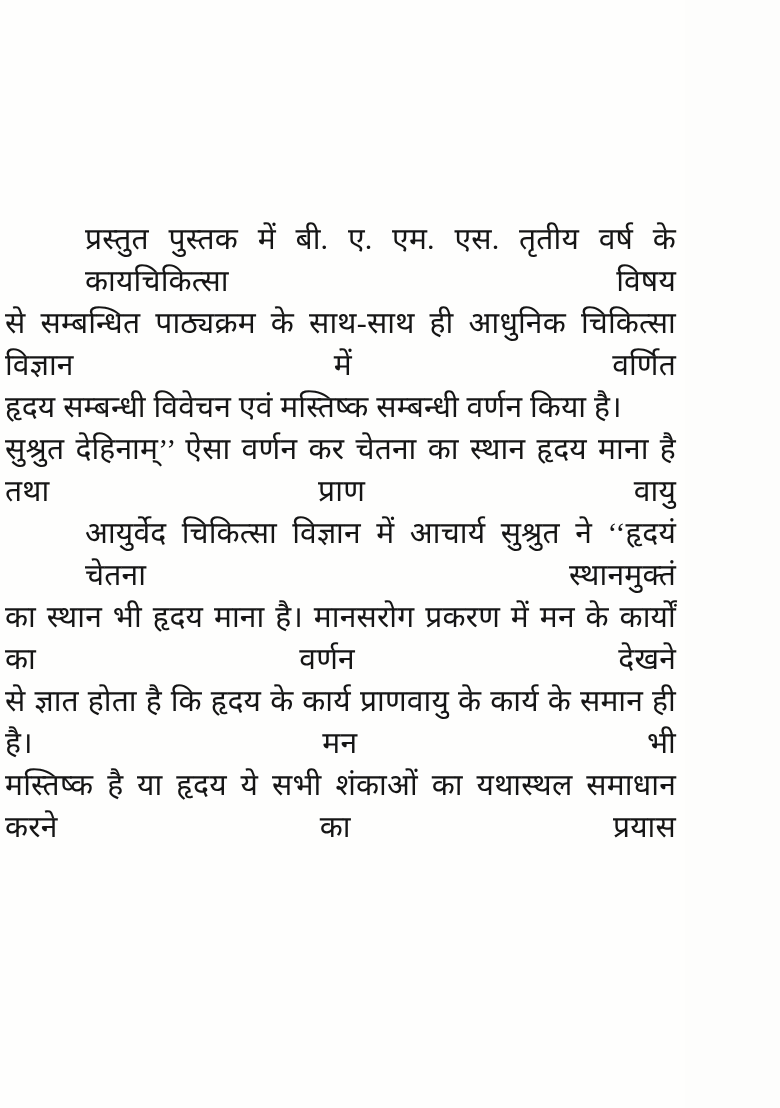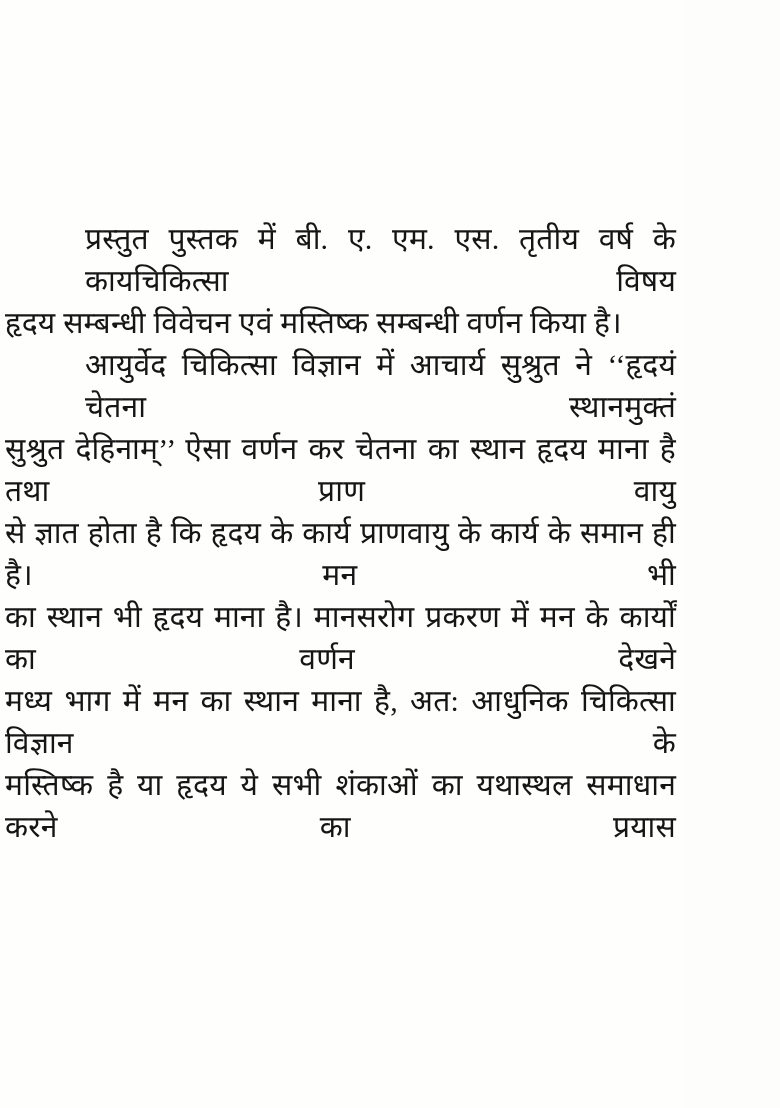--- a/index.html
+++ b/index.html
@@ -48,30 +48,30 @@
   }
 </style>
 </head>
 <body>
 
 <div class="page">
   <div class="text-block">
 
     <div class="para">
       <div class="ln indent">प्रस्तुत पुस्तक में बी. ए. एम. एस. तृतीय वर्ष के कायचिकित्सा विषय</div>
+      <div class="ln">से सम्बन्धित पाठ्यक्रम के साथ-साथ ही आधुनिक चिकित्सा विज्ञान में वर्णित</div>
       <div class="ln end">हृदय सम्बन्धी विवेचन एवं मस्तिष्क सम्बन्धी वर्णन किया है।</div>
     </div>
 
     <div class="para">
+      <div class="ln">सुश्रुत देहिनाम्’’ ऐसा वर्णन कर चेतना का स्थान हृदय माना है तथा प्राण वायु</div>
       <div class="ln indent">आयुर्वेद चिकित्सा विज्ञान में आचार्य सुश्रुत ने ‘‘हृदयं चेतना स्थानमुक्तं</div>
-      <div class="ln">सुश्रुत देहिनाम्’’ ऐसा वर्णन कर चेतना का स्थान हृदय माना है तथा प्राण वायु</div>
+      <div class="ln">का स्थान भी हृदय माना है। मानसरोग प्रकरण में मन के कार्यों का वर्णन देखने</div>
       <div class="ln">से ज्ञात होता है कि हृदय के कार्य प्राणवायु के कार्य के समान ही है। मन भी</div>
-      <div class="ln">का स्थान भी हृदय माना है। मानसरोग प्रकरण में मन के कार्यों का वर्णन देखने</div>
     </div>
 
     <div class="para">
-      <div class="ln">मध्य भाग में मन का स्थान माना है, अत: आधुनिक चिकित्सा विज्ञान के</div>
       <div class="ln">मस्तिष्क है या हृदय ये सभी शंकाओं का यथास्थल समाधान करने का प्रयास</div>
 
     </div>
 
   </div>
 </div>
 
 </body></html>

